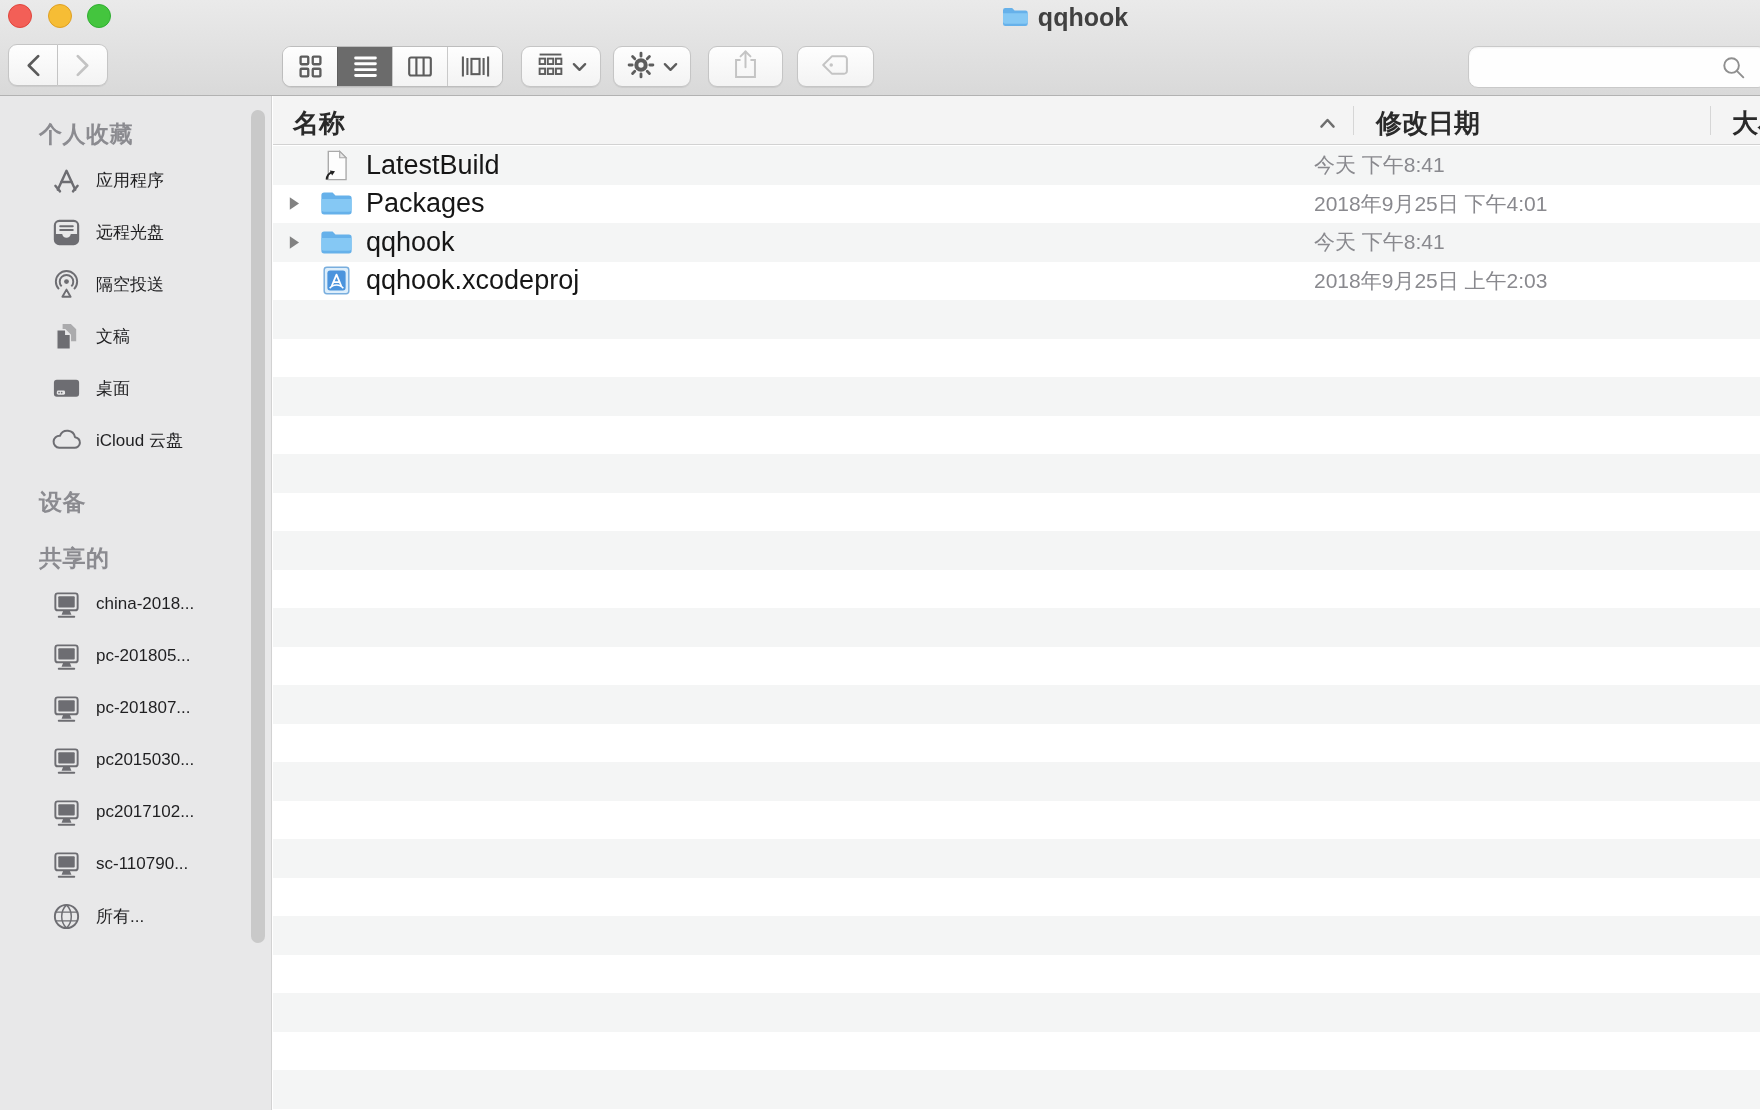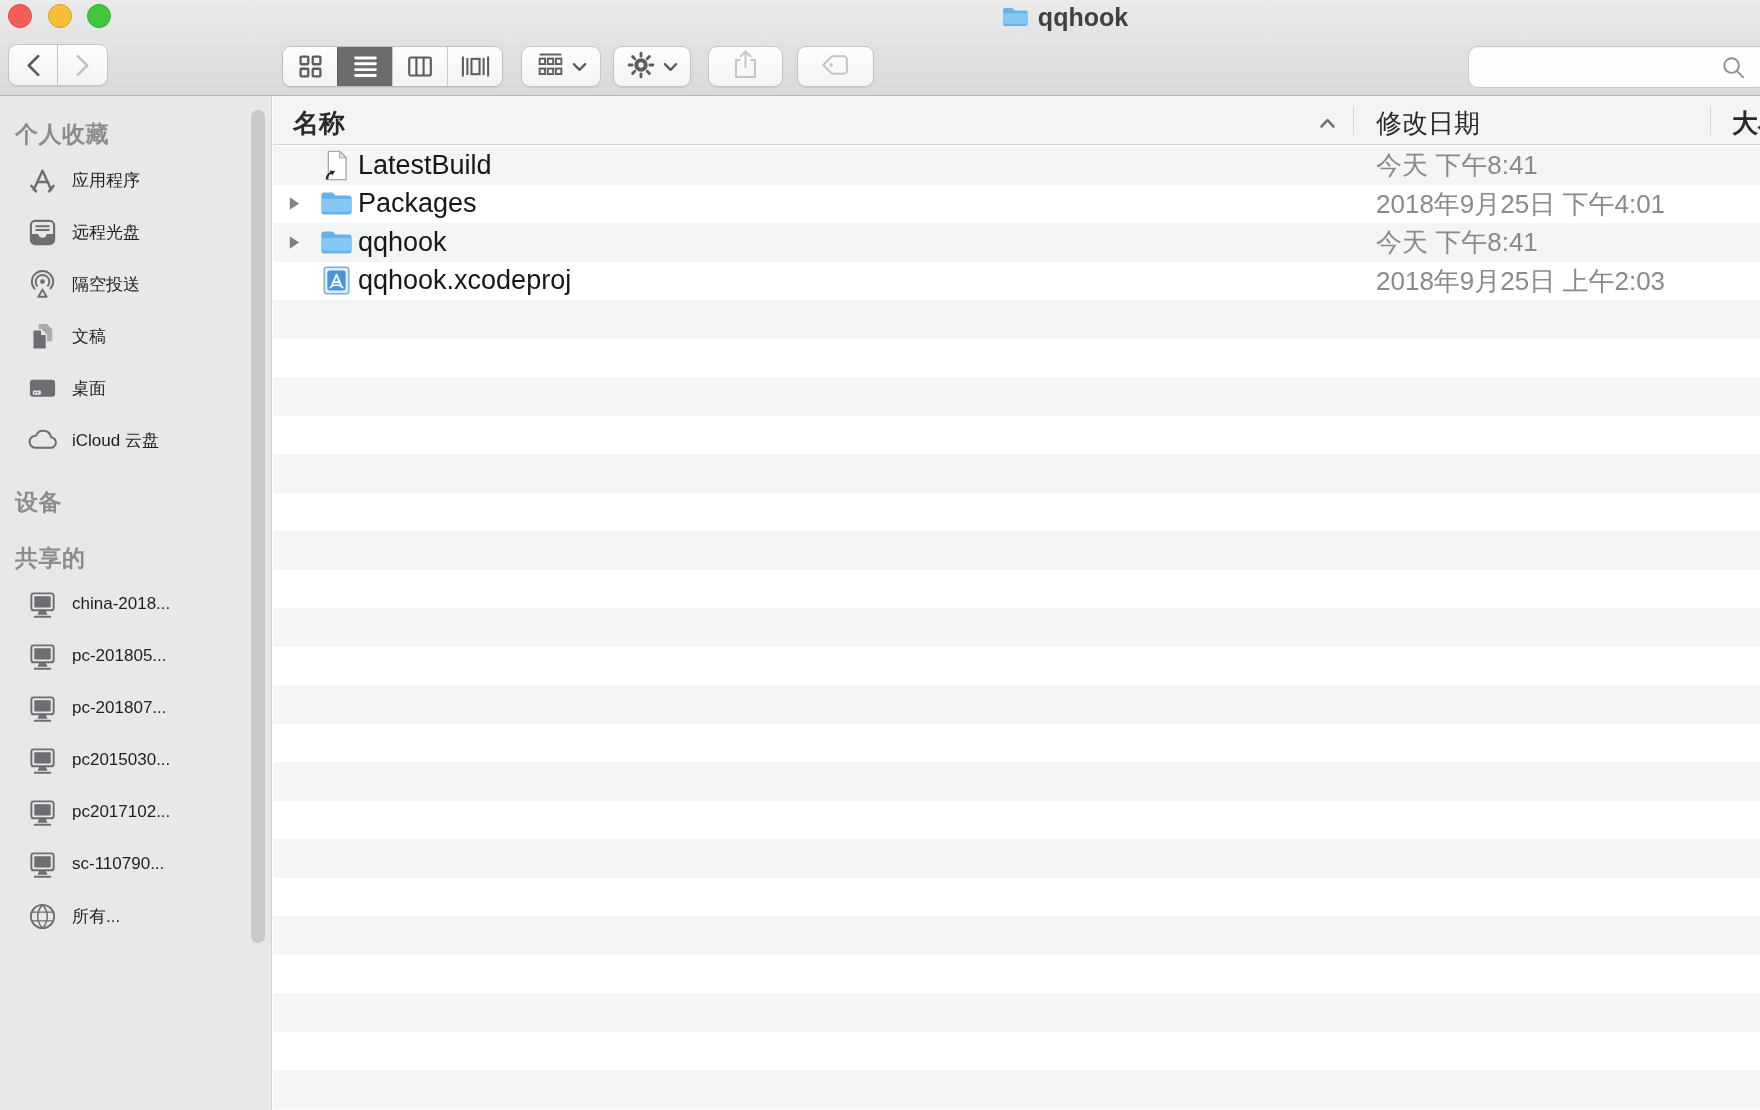--- a/index.html
+++ b/index.html
@@ -45,43 +45,43 @@
 
   
   .sidebar{position:absolute;left:0;top:96px;width:272px;bottom:0;background:#e8e8e9;
            border-right:1px solid #d2d2d2;box-sizing:border-box;padding-top:18px;overflow:hidden;}
   .sb-scroll{position:absolute;right:6px;top:14px;width:14px;height:833px;border-radius:7px;background:#c9c9c9;}
   .sb-head{height:40px;display:flex;align-items:center;padding-left:15px;
            font-size:23px;font-weight:700;color:#8b8b90;letter-spacing:.5px;}
   .sb-item{height:52px;display:flex;align-items:center;padding-left:27px;cursor:default;}
   .sb-item .ic{width:31px;height:31px;color:#6d6d72;flex:0 0 31px;display:flex;align-items:center;justify-content:center;}
   .sb-item .lb{margin-left:14px;font-size:17px;color:#1f1f21;white-space:nowrap;overflow:hidden;}
-  .sb-sec{margin-top:16px;}
+  .sb-sec{margin-top:16px;padding-left:24px;}
   .sb-sec:first-child{margin-top:0;}
 
   
   .content{position:absolute;left:273px;top:96px;right:0;bottom:0;background:#fff;overflow:hidden;}
   .list-header{position:absolute;top:0;left:0;width:1487px;height:49px;background:#f4f4f4;
                border-bottom:1px solid #d2d2d2;box-sizing:border-box;}
   .col-name{position:absolute;left:20px;top:10px;font-size:26px;font-weight:600;color:#2a2a2a;}
-  .col-date{position:absolute;left:1103px;top:10px;font-size:26px;font-weight:400;color:#2a2a2a;}
+  .col-date{position:absolute;left:1103px;top:10px;font-size:26px;font-weight:700;color:#2a2a2a;}
   .col-size{position:absolute;left:1459px;top:10px;font-size:26px;font-weight:600;color:#2a2a2a;white-space:nowrap;}
   .sortchev{position:absolute;left:1046px;top:19px;width:17px;height:12px;}
   .colsep{position:absolute;top:10px;width:1px;height:29px;background:#d6d6d6;}
   .sep1{left:1080px;} .sep2{left:1437px;}
 
   .rows{position:absolute;top:50px;left:0;right:0;bottom:0;}
   .row{height:38.5px;display:flex;align-items:center;position:relative;box-sizing:border-box;}
   .row:nth-child(odd){background:#f4f5f5;}
   .row:nth-child(even){background:#ffffff;}
   .row .disc{width:17px;margin-left:15px;flex:0 0 17px;display:flex;align-items:center;}
   .row .ficon{width:33px;height:33px;margin-left:15px;flex:0 0 33px;display:flex;align-items:center;justify-content:center;}
-  .row .fname{margin-left:5px;font-size:27px;color:#161616;white-space:nowrap;}
-  .row .fdate{position:absolute;left:1103px;top:50%;transform:translateY(-50%);
-              font-size:26px;color:#89898e;white-space:nowrap;text-align:center;}
+  .row .fname{margin-left:13px;font-size:27px;color:#161616;white-space:nowrap;}
+  .row .fdate{position:absolute;left:1041px;top:50%;transform:translateY(-50%);
+              font-size:21px;color:#89898e;white-space:nowrap;text-align:center;}
 </style>
 </head>
 <body>
 
 <div class="window">
 
   <div class="chrome">
     <div class="traffic t-close"></div>
     <div class="traffic t-min"></div>
     <div class="traffic t-zoom"></div>

